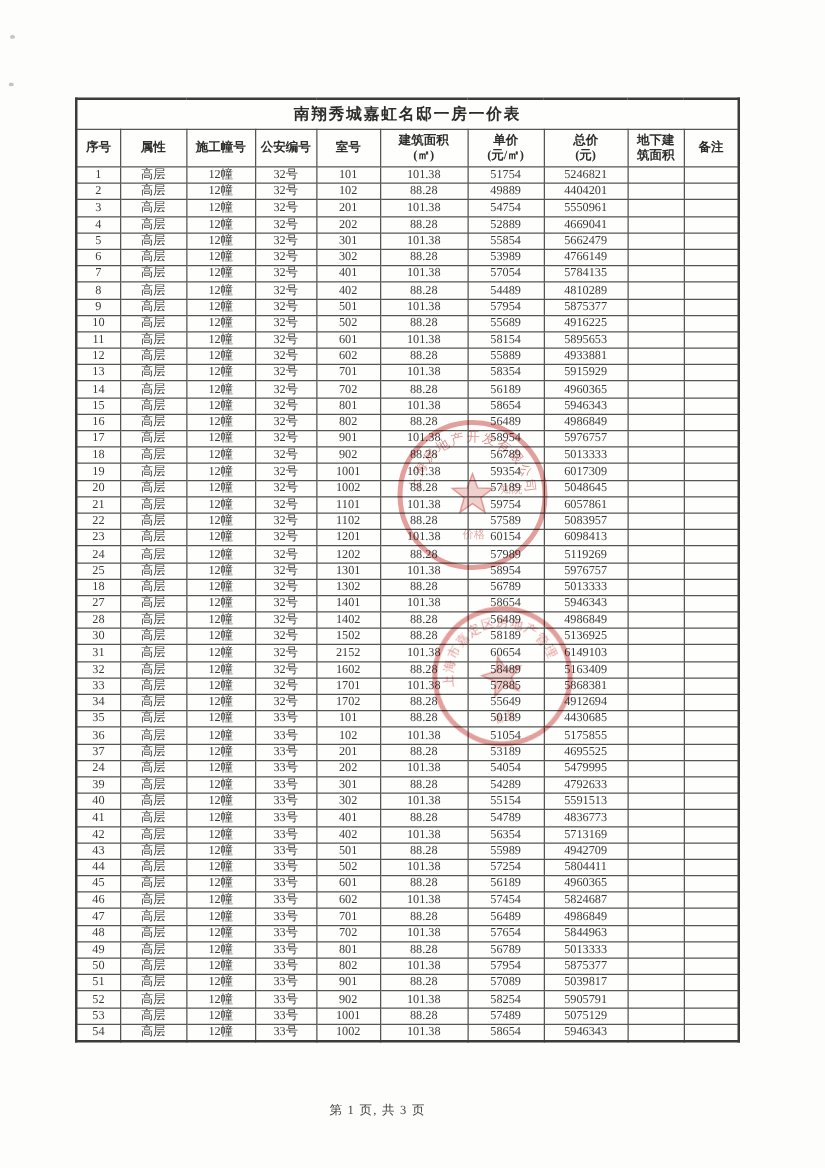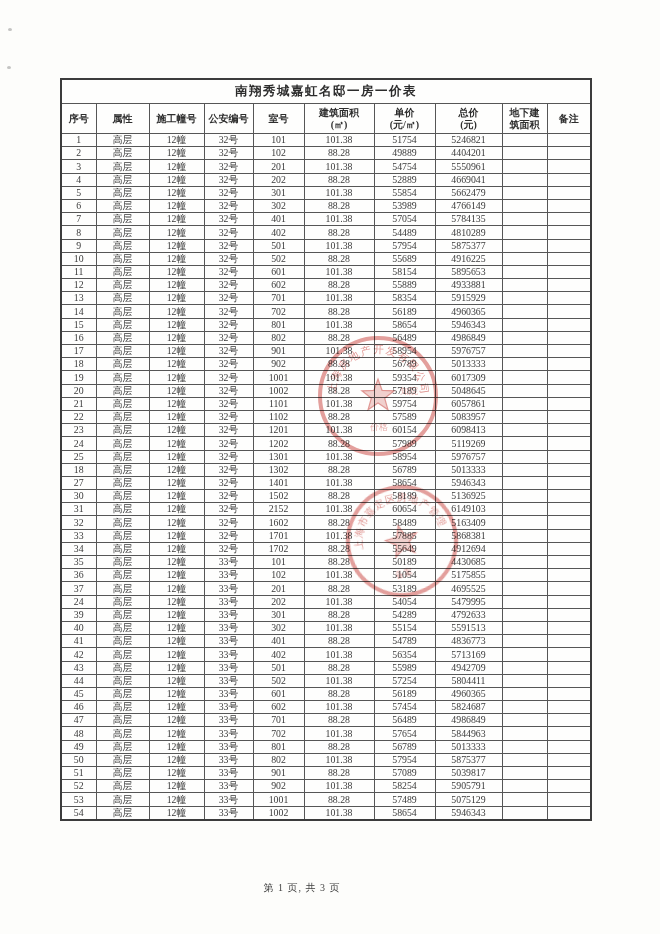--- a/index.html
+++ b/index.html
@@ -436,20 +436,32 @@
           <td>12幢</td>
           <td>32号</td>
           <td>1401</td>
           <td>101.38</td>
           <td>58654</td>
           <td>5946343</td>
           <td></td>
           <td></td>
         </tr>
         <tr>
+          <td>28</td>
+          <td>高层</td>
+          <td>12幢</td>
+          <td>32号</td>
+          <td>1402</td>
+          <td>88.28</td>
+          <td>56489</td>
+          <td>4986849</td>
+          <td></td>
+          <td></td>
+        </tr>
+        <tr>
           <td>30</td>
           <td>高层</td>
           <td>12幢</td>
           <td>32号</td>
           <td>1502</td>
           <td>88.28</td>
           <td>58189</td>
           <td>5136925</td>
           <td></td>
           <td></td>

